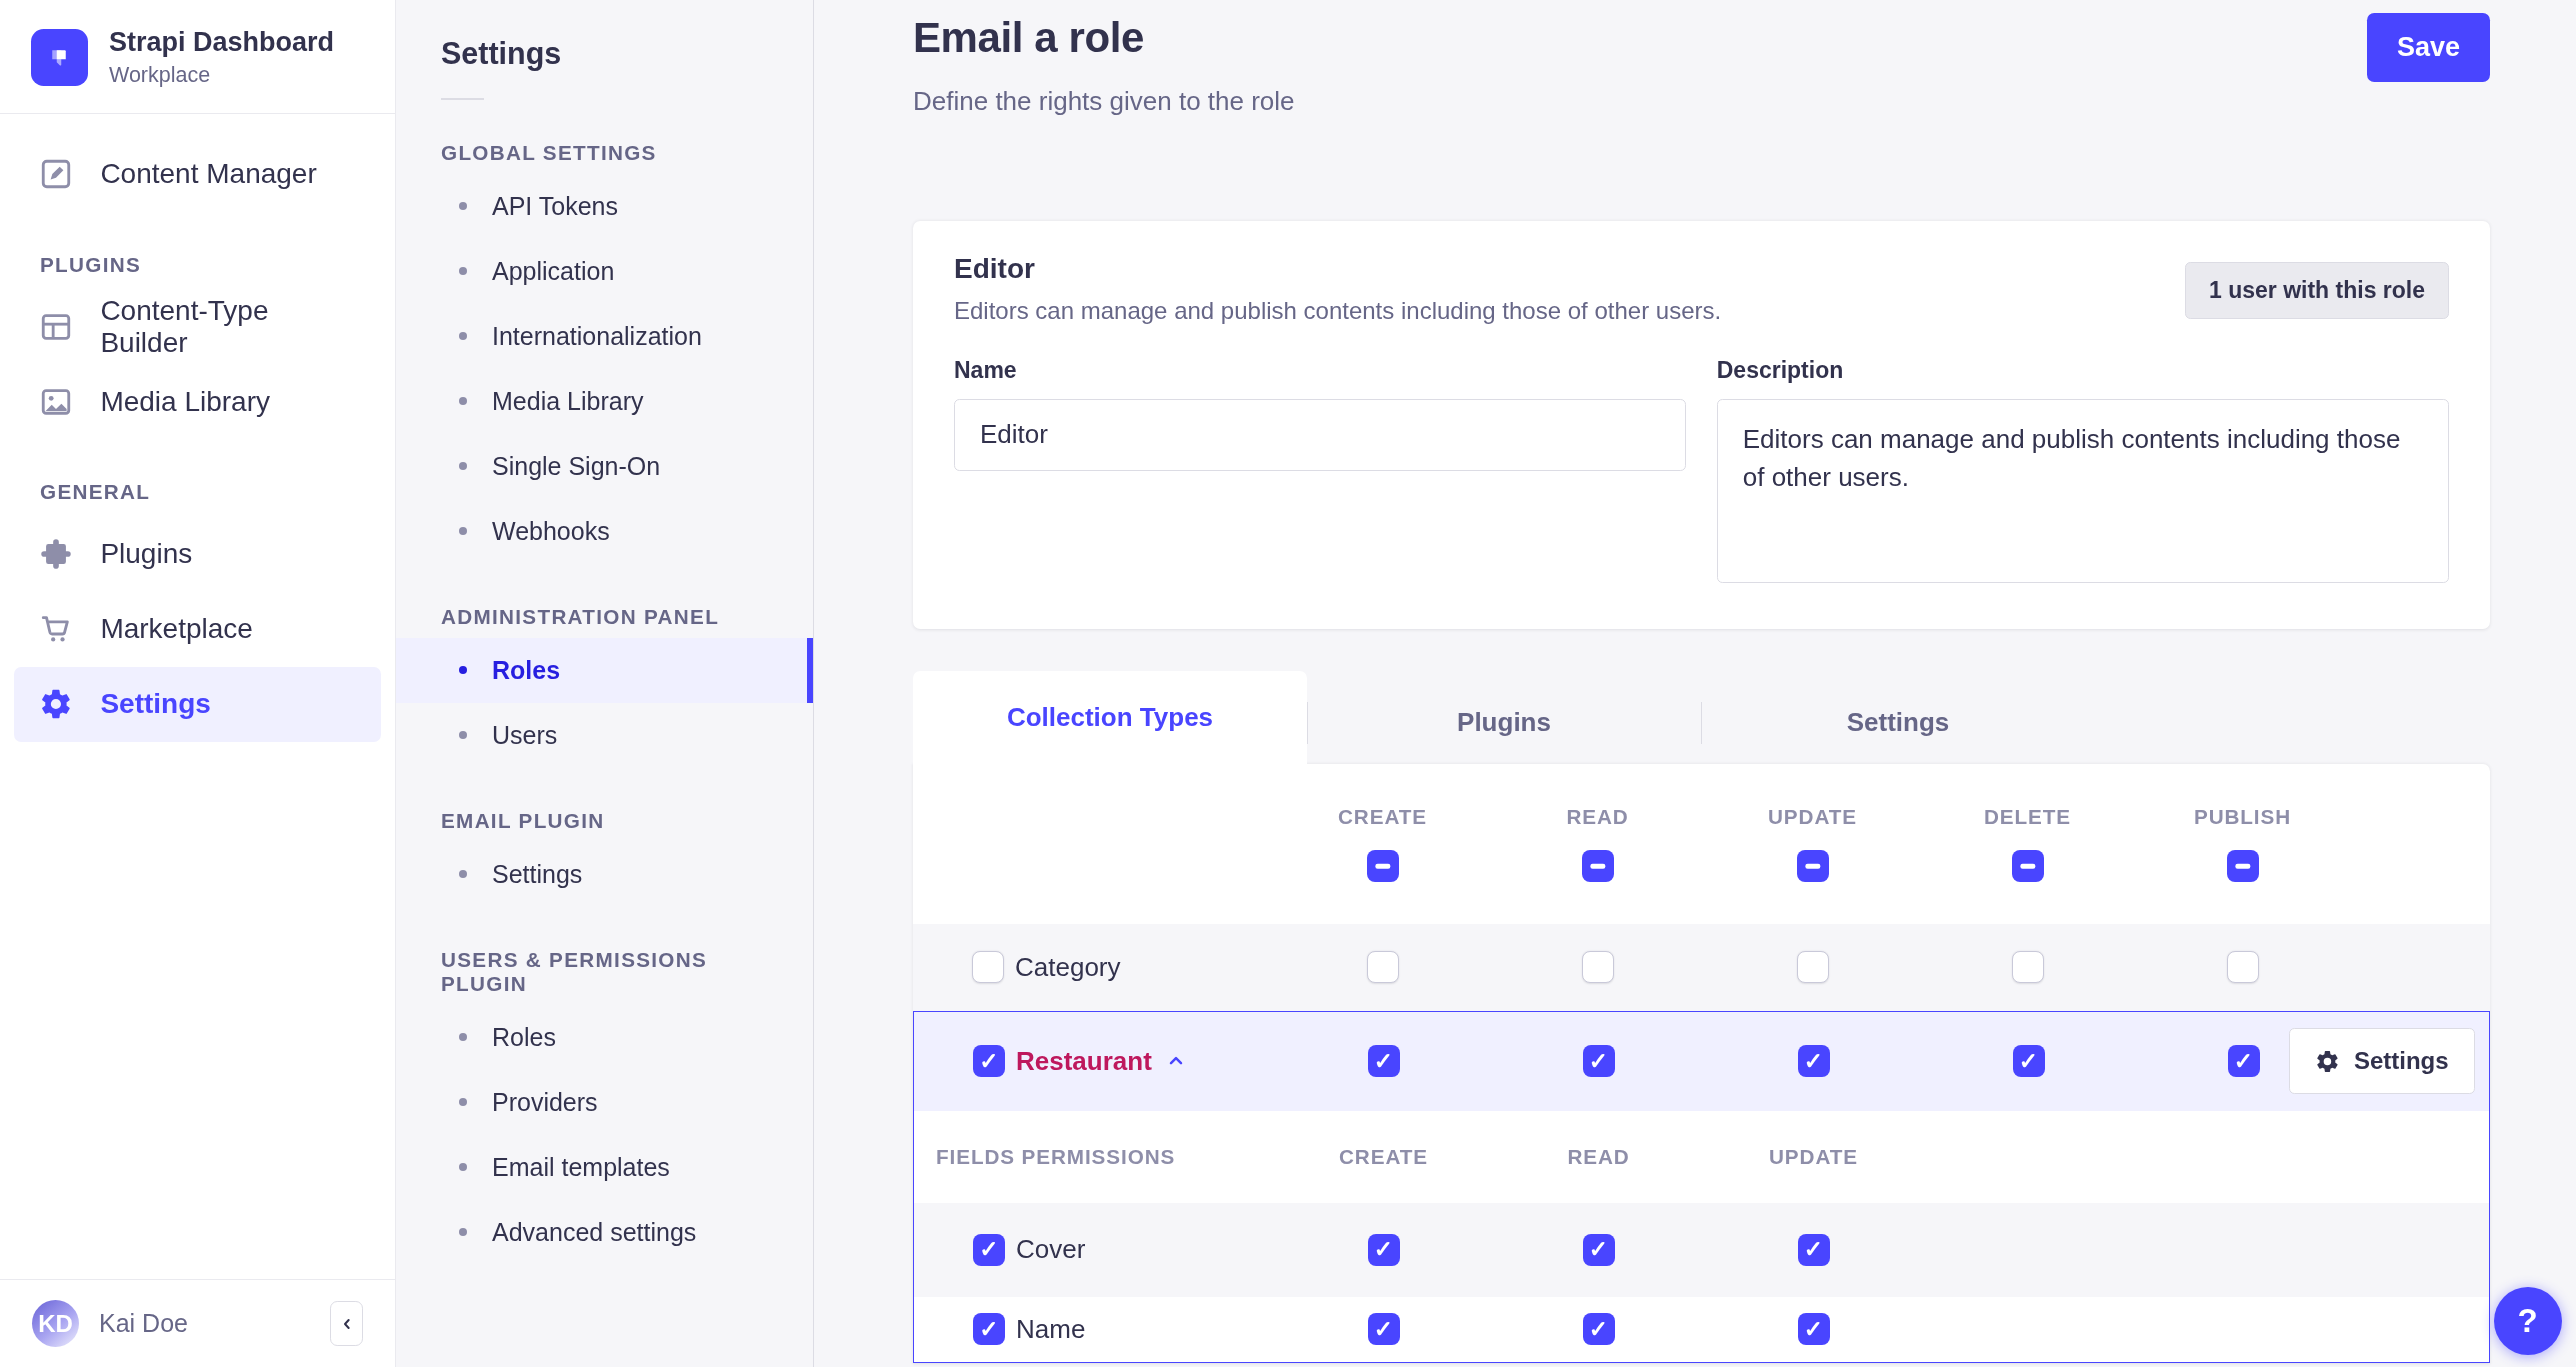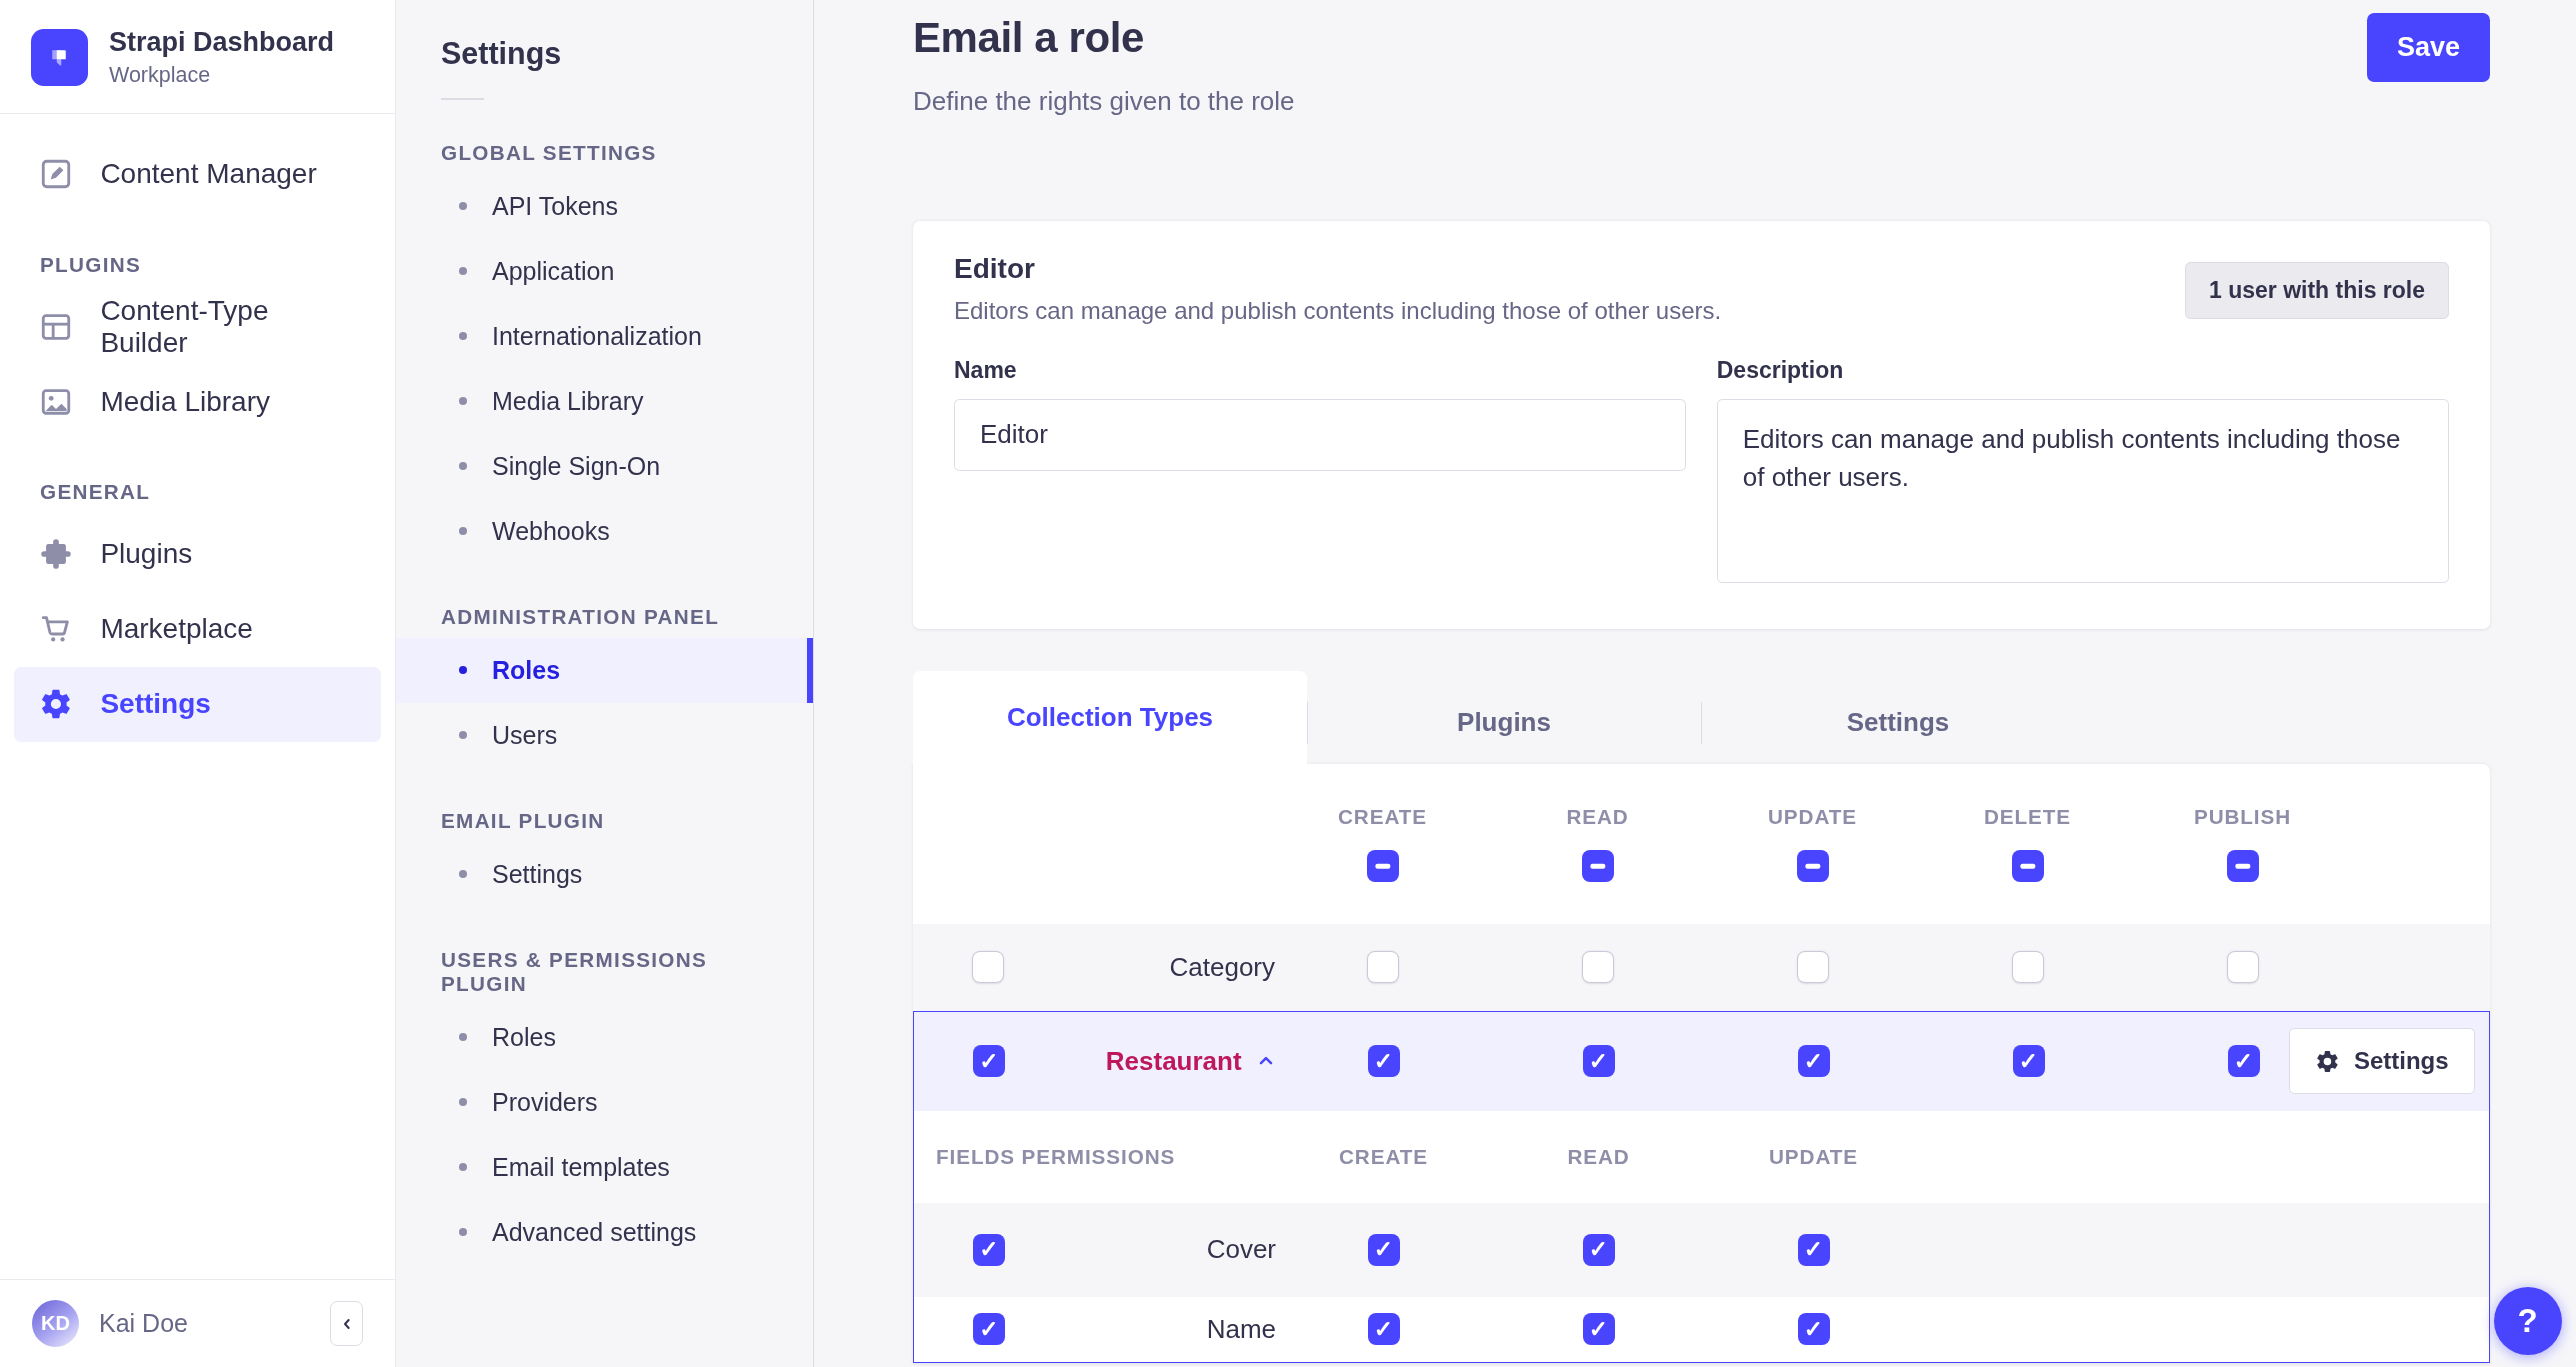--- a/index.html
+++ b/index.html
@@ -17,21 +17,21 @@
   .brand-logo { width:57px; height:57px; border-radius:12.6px; background:#4945ff; flex:none; display:flex; align-items:center; justify-content:center; }
   .brand-title { font-size:27px; font-weight:700; color:#32324d; line-height:1.15; }
   .brand-sub { font-size:21.5px; color:#666687; margin-top:4.5px; }
   .mainnav-list { flex:1; padding-top:23px; }
   .nav-heading { font-size:20.7px; font-weight:700; letter-spacing:1.3px; color:#666687; padding:0 40px; margin:41px 0 12.6px; }
   .nav-item { display:flex; align-items:center; gap:27px; height:75px; padding:0 25px; margin:0 14.4px; border-radius:7.2px; font-size:28px; color:#32324d; cursor:pointer; }
   .nav-item svg { width:34px; height:34px; color:#8e8ea9; flex:none; }
   .nav-item.active { background:#f0f0ff; color:#4945ff; font-weight:700; }
   .nav-item.active svg { color:#4945ff; }
   .mainnav-footer { border-top:0.9px solid #eaeaef; height:88px; display:flex; align-items:center; padding:0 32px; gap:20px; }
-  .avatar { width:47px; height:47px; border-radius:50%; background:linear-gradient(140deg,#6660d6 0%,#a9a5f1 55%,#f0f0fd 100%); color:#fff; font-weight:700; font-size:20px; display:flex; align-items:center; justify-content:center; flex:none; }
+  .avatar { width:47px; height:47px; border-radius:50%; background:linear-gradient(140deg,#6660d6 0%,#a9a5f1 55%,#f0f0fd 100%); color:#fff; font-weight:700; font-size:24px; display:flex; align-items:center; justify-content:center; flex:none; }
   .user-name { font-size:25px; color:#666687; flex:1; }
   .collapse-btn { width:33px; height:45px; border:0.9px solid #dcdce4; border-radius:7.2px; background:#fff; display:flex; align-items:center; justify-content:center; color:#32324d; cursor:pointer; padding:0; }
 
   
   .subnav { width:418px; min-width:418px; background:#f6f6f9; border-right:0.9px solid #dcdce4; padding-top:36px; }
   .subnav-title { font-size:30.5px; font-weight:700; padding:0 45px; }
   .subnav-divider { width:43px; height:1.8px; background:#dcdce4; margin:27px 0 5.4px 45px; }
   .subnav-heading { font-size:20.7px; font-weight:700; letter-spacing:1.3px; color:#666687; padding:0 45px; margin:41px 0 9px; }
   .subnav-item { display:flex; align-items:center; gap:25px; height:65px; padding:0 45px 0 63px; font-size:25px; color:#32324d; position:relative; cursor:pointer; }
   .subnav-item .dot { width:8px; height:8px; border-radius:50%; background:#8e8ea9; flex:none; }
@@ -64,21 +64,21 @@
   .tab.active { height:93px; background:#fff; border-radius:7.2px 7.2px 0 0; color:#4945ff; font-weight:700; }
   .tab.vdiv::before { content:""; position:absolute; left:0; top:20px; bottom:20px; width:0.9px; background:#dcdce4; }
 
   
   .perm-table { background:#fff; width:1577px; border-radius:0 7.2px 0 0; box-shadow:0 0.9px 3.6px rgba(33,33,52,.1); }
   .perm-head { display:flex; height:160px; align-items:center; }
   .spacer-label { width:362px; flex:none; }
   .pcol { width:215px; flex:none; display:flex; flex-direction:column; align-items:center; gap:21.5px; }
   .pcol-label, .fields-heading { font-size:20.7px; font-weight:700; letter-spacing:0.9px; color:#8e8ea9; }
   .perm-row { display:flex; align-items:center; }
-  .row-label-cell { width:362px; flex:none; display:flex; align-items:center; gap:11px; padding-left:59px;justify-content:space-between; }
+  .row-label-cell { width:362px; flex:none; display:flex; align-items:center; gap:11px; padding-left:59px; }
   .row-cell { width:215px; flex:none; display:flex; justify-content:center; }
   .row-label { font-size:26px; }
   .cat-row { height:87px; background:#f6f6f9; }
   .expanded-group { border:1.8px solid #4945ff; }
   .restaurant-row { background:#f0f0ff; height:99px; position:relative; }
   .restaurant-label { color:#be185d; font-weight:600; font-size:26px; display:flex; align-items:center; gap:14.4px; cursor:pointer; }
   .settings-btn { position:absolute; right:14.4px; top:50%; transform:translateY(-50%); background:#fff; border:0.9px solid #dcdce4; border-radius:5.4px; height:66px; padding:0 25px; display:flex; align-items:center; gap:14.4px; font-size:24px; font-weight:600; color:#32324d; cursor:pointer; font-family:inherit; }
   .fields-head { height:92px; background:#fff; }
   .fields-head .row-label-cell { padding-left:22px; }
   .field-row-cover { height:94px; background:#f6f6f9; }

